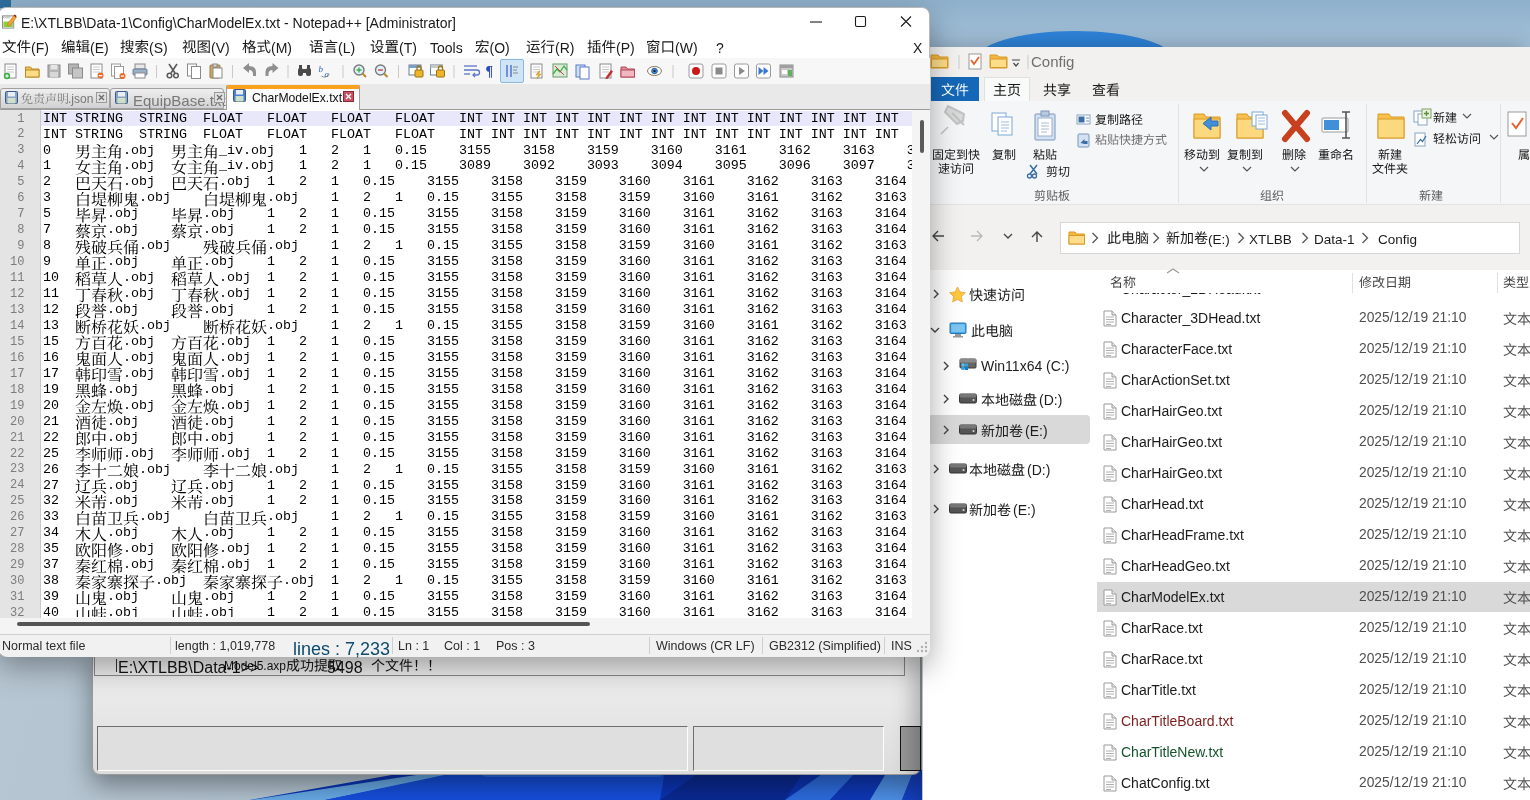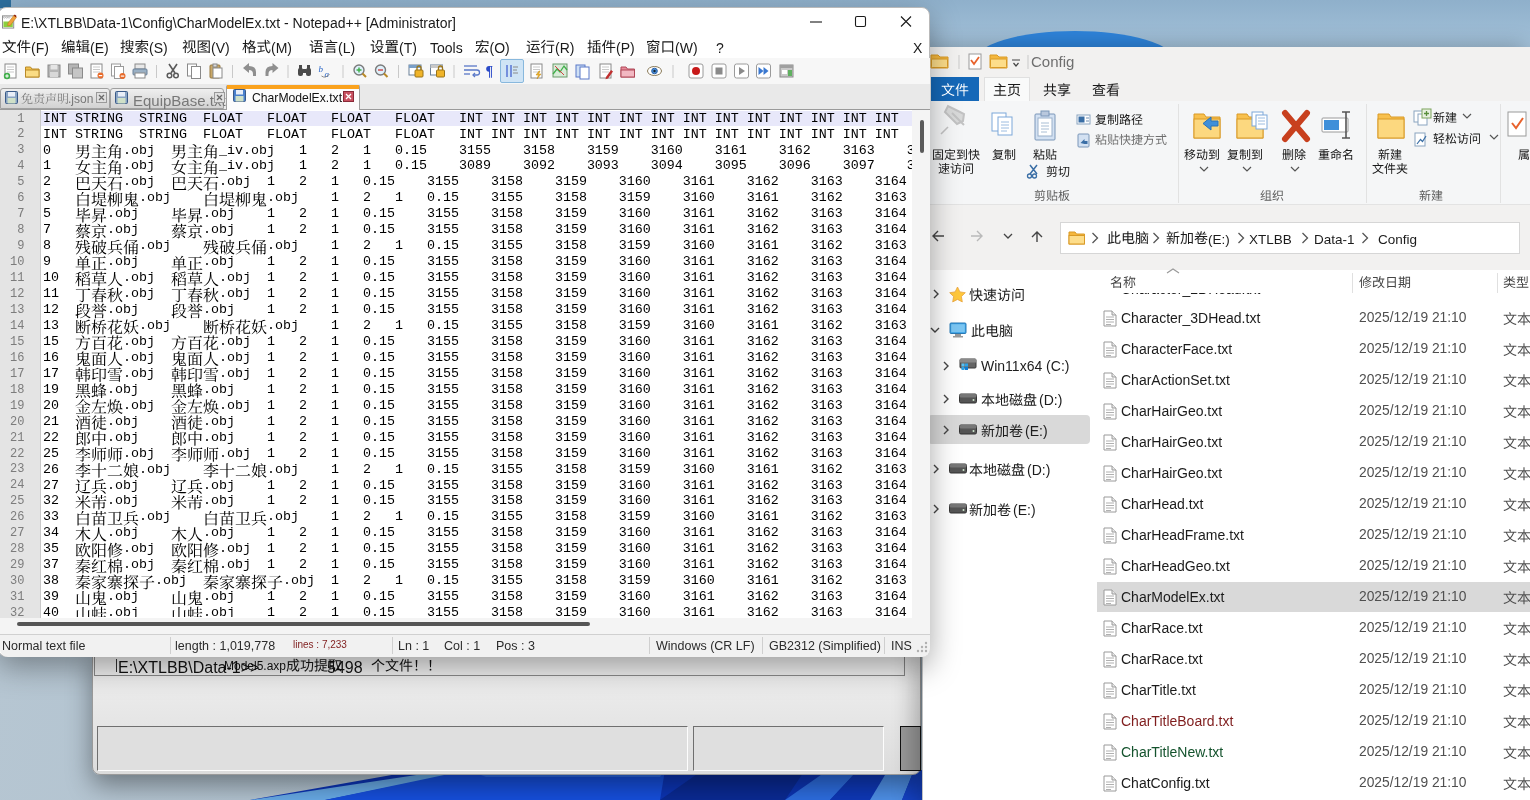--- a/index.html
+++ b/index.html
@@ -798,21 +798,21 @@
 31
 32</pre>
   </div>
 <div class="abs" style="left:912px;top:110px;width:18px;height:508px;background:#f4f4f4"></div>
 <div class="abs" style="left:920px;top:120px;width:4px;height:33px;background:#5a5a5a;border-radius:2px"></div>
 <div class="abs" style="left:0;top:618px;width:930px;height:16px;background:#f4f4f4"></div>
 <div class="abs" style="left:17px;top:621.5px;width:573px;height:4.5px;background:#555;border-radius:2px"></div>
 <div class="abs" style="left:0;top:634px;width:930px;height:23px;background:#f1f1f1;border-top:1px solid #d0d0d0;border-radius:0 0 8px 8px"></div>
 <div class="txt" style="left:2px;top:639px;font-size:12.5px;color:#2b2b2b">Normal text file</div>
 <div class="txt" style="left:175px;top:639px;font-size:12.5px;color:#2b2b2b">length : 1,019,778</div>
-<div class="txt" style="left:293px;top:639px;font-size:10px;color:#7f1d1d">lines : 7,233</div>
+<div class="txt" style="left:293px;top:639px;font-size:18px;color:#0c4a6e">lines : 7,233</div>
 <div class="txt" style="left:398px;top:639px;font-size:12.5px;color:#2b2b2b">Ln : 1</div>
 <div class="txt" style="left:444px;top:639px;font-size:12.5px;color:#2b2b2b">Col : 1</div>
 <div class="txt" style="left:496px;top:639px;font-size:12.5px;color:#2b2b2b">Pos : 3</div>
 <div class="txt" style="left:656px;top:639px;font-size:12.5px;color:#2b2b2b">Windows (CR LF)</div>
 <div class="txt" style="left:769px;top:639px;font-size:12.5px;color:#2b2b2b">GB2312 (Simplified)</div>
 <div class="txt" style="left:891px;top:639px;font-size:12.5px;color:#2b2b2b">INS</div>
 <div class="abs" style="left:170px;top:637px;width:1px;height:17px;background:#cfcfcf"></div>
 <div class="abs" style="left:392px;top:637px;width:1px;height:17px;background:#cfcfcf"></div>
 <div class="abs" style="left:649px;top:637px;width:1px;height:17px;background:#cfcfcf"></div>
 <div class="abs" style="left:762px;top:637px;width:1px;height:17px;background:#cfcfcf"></div>

